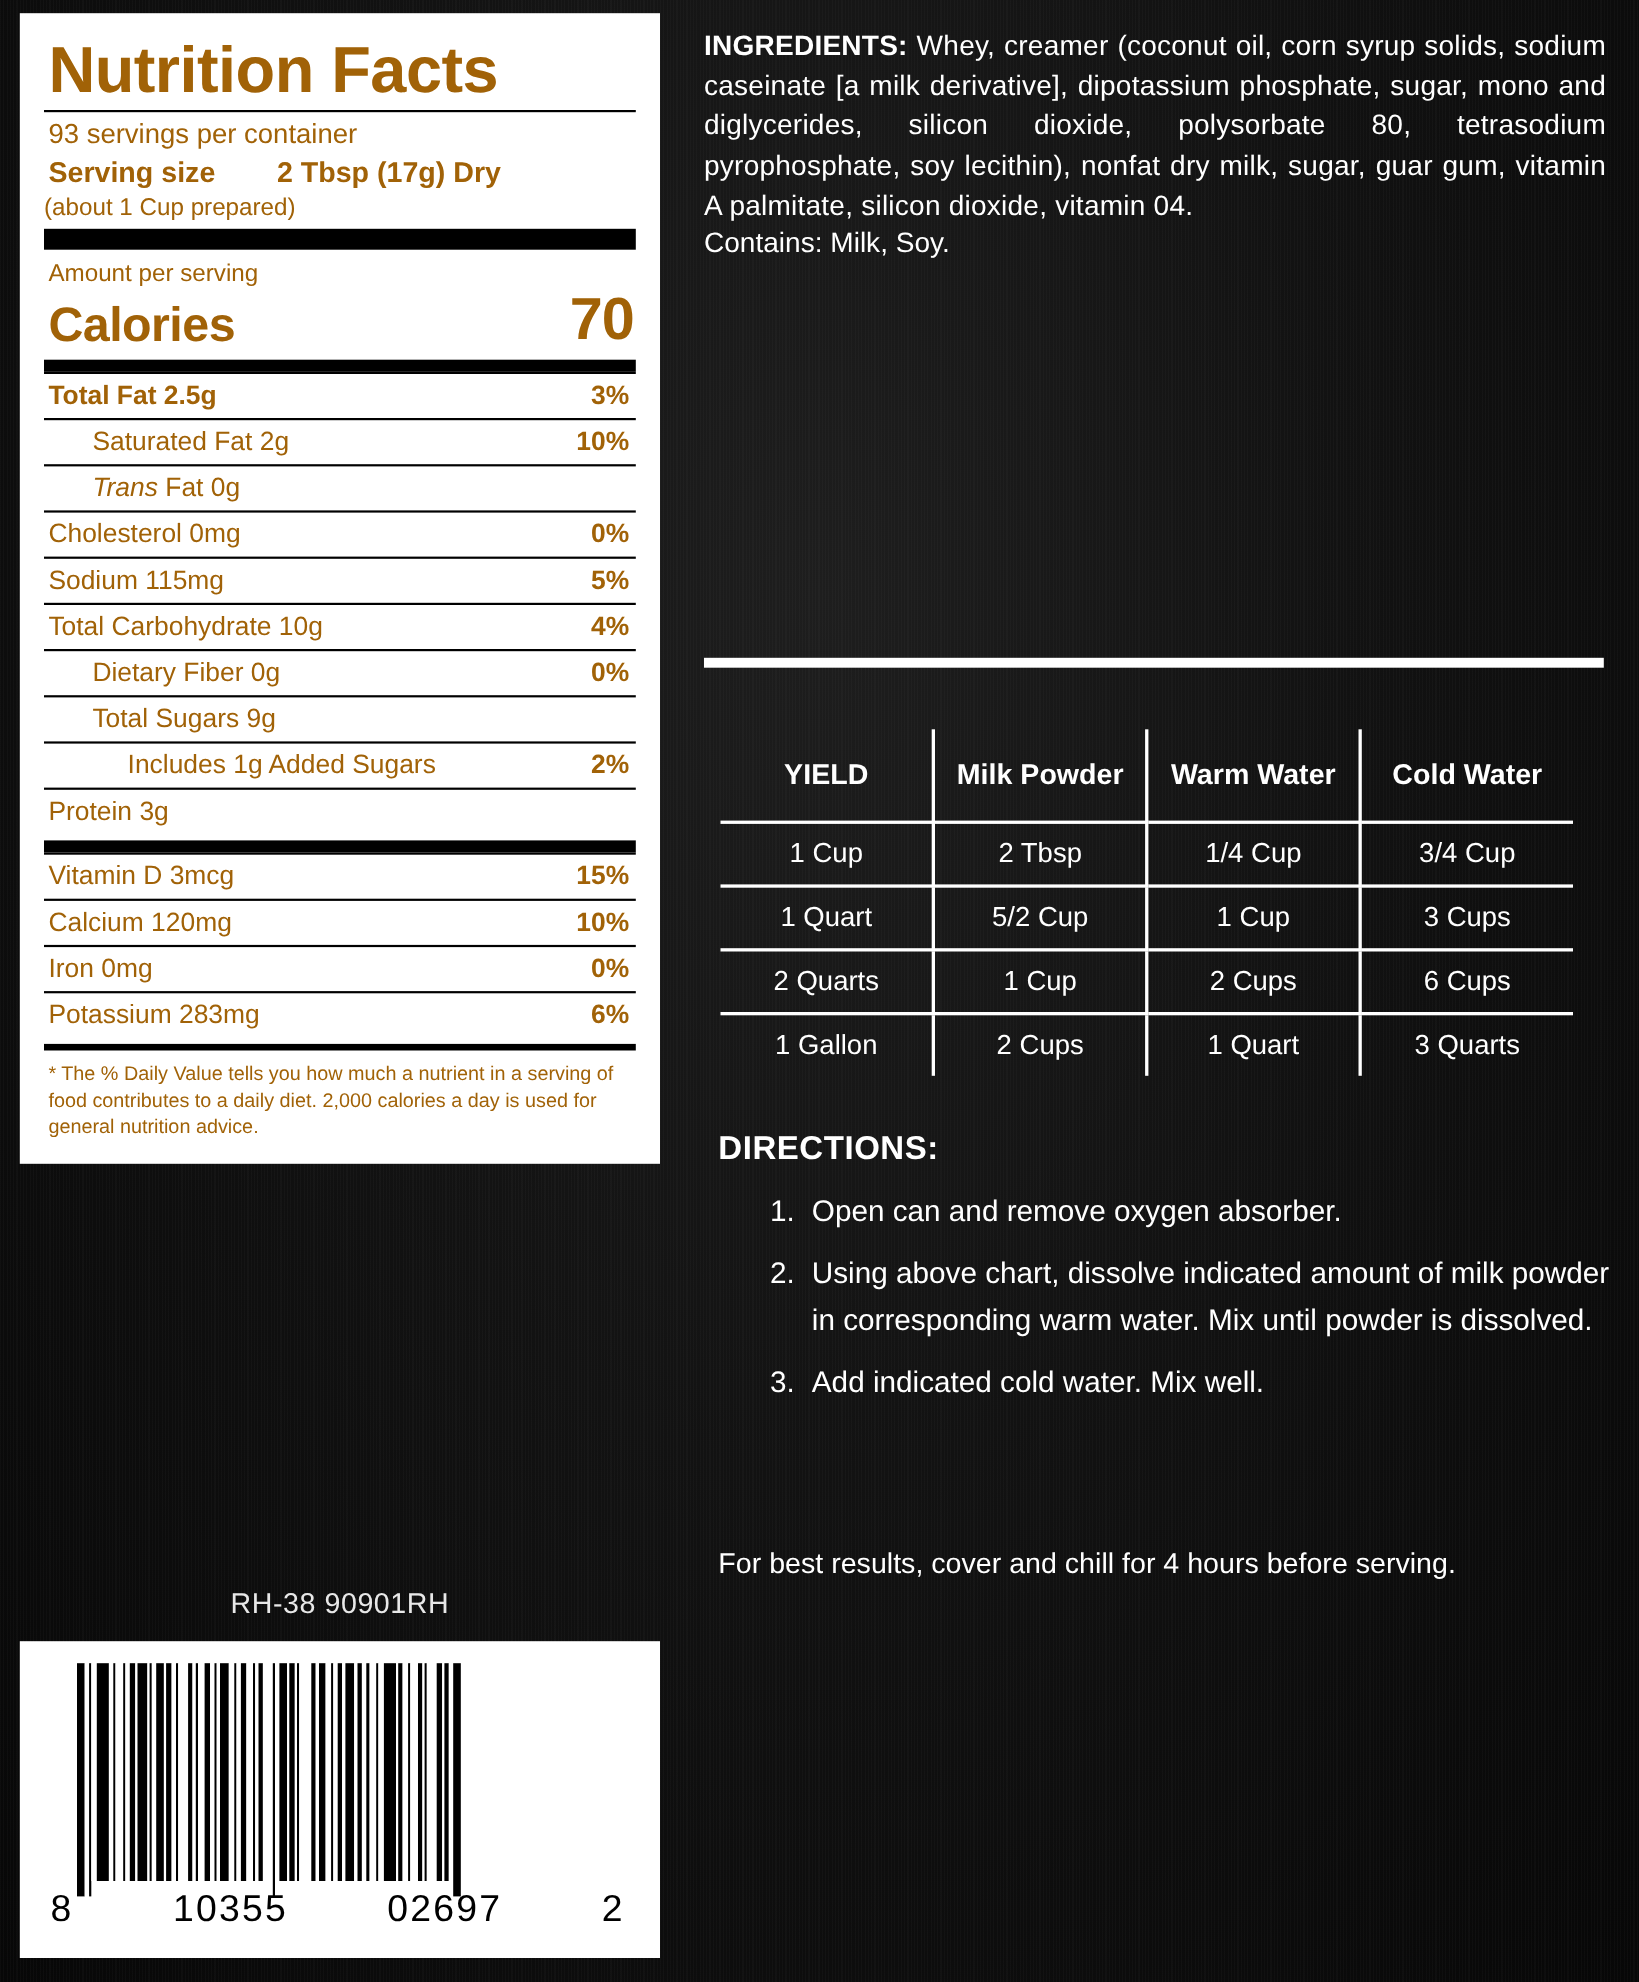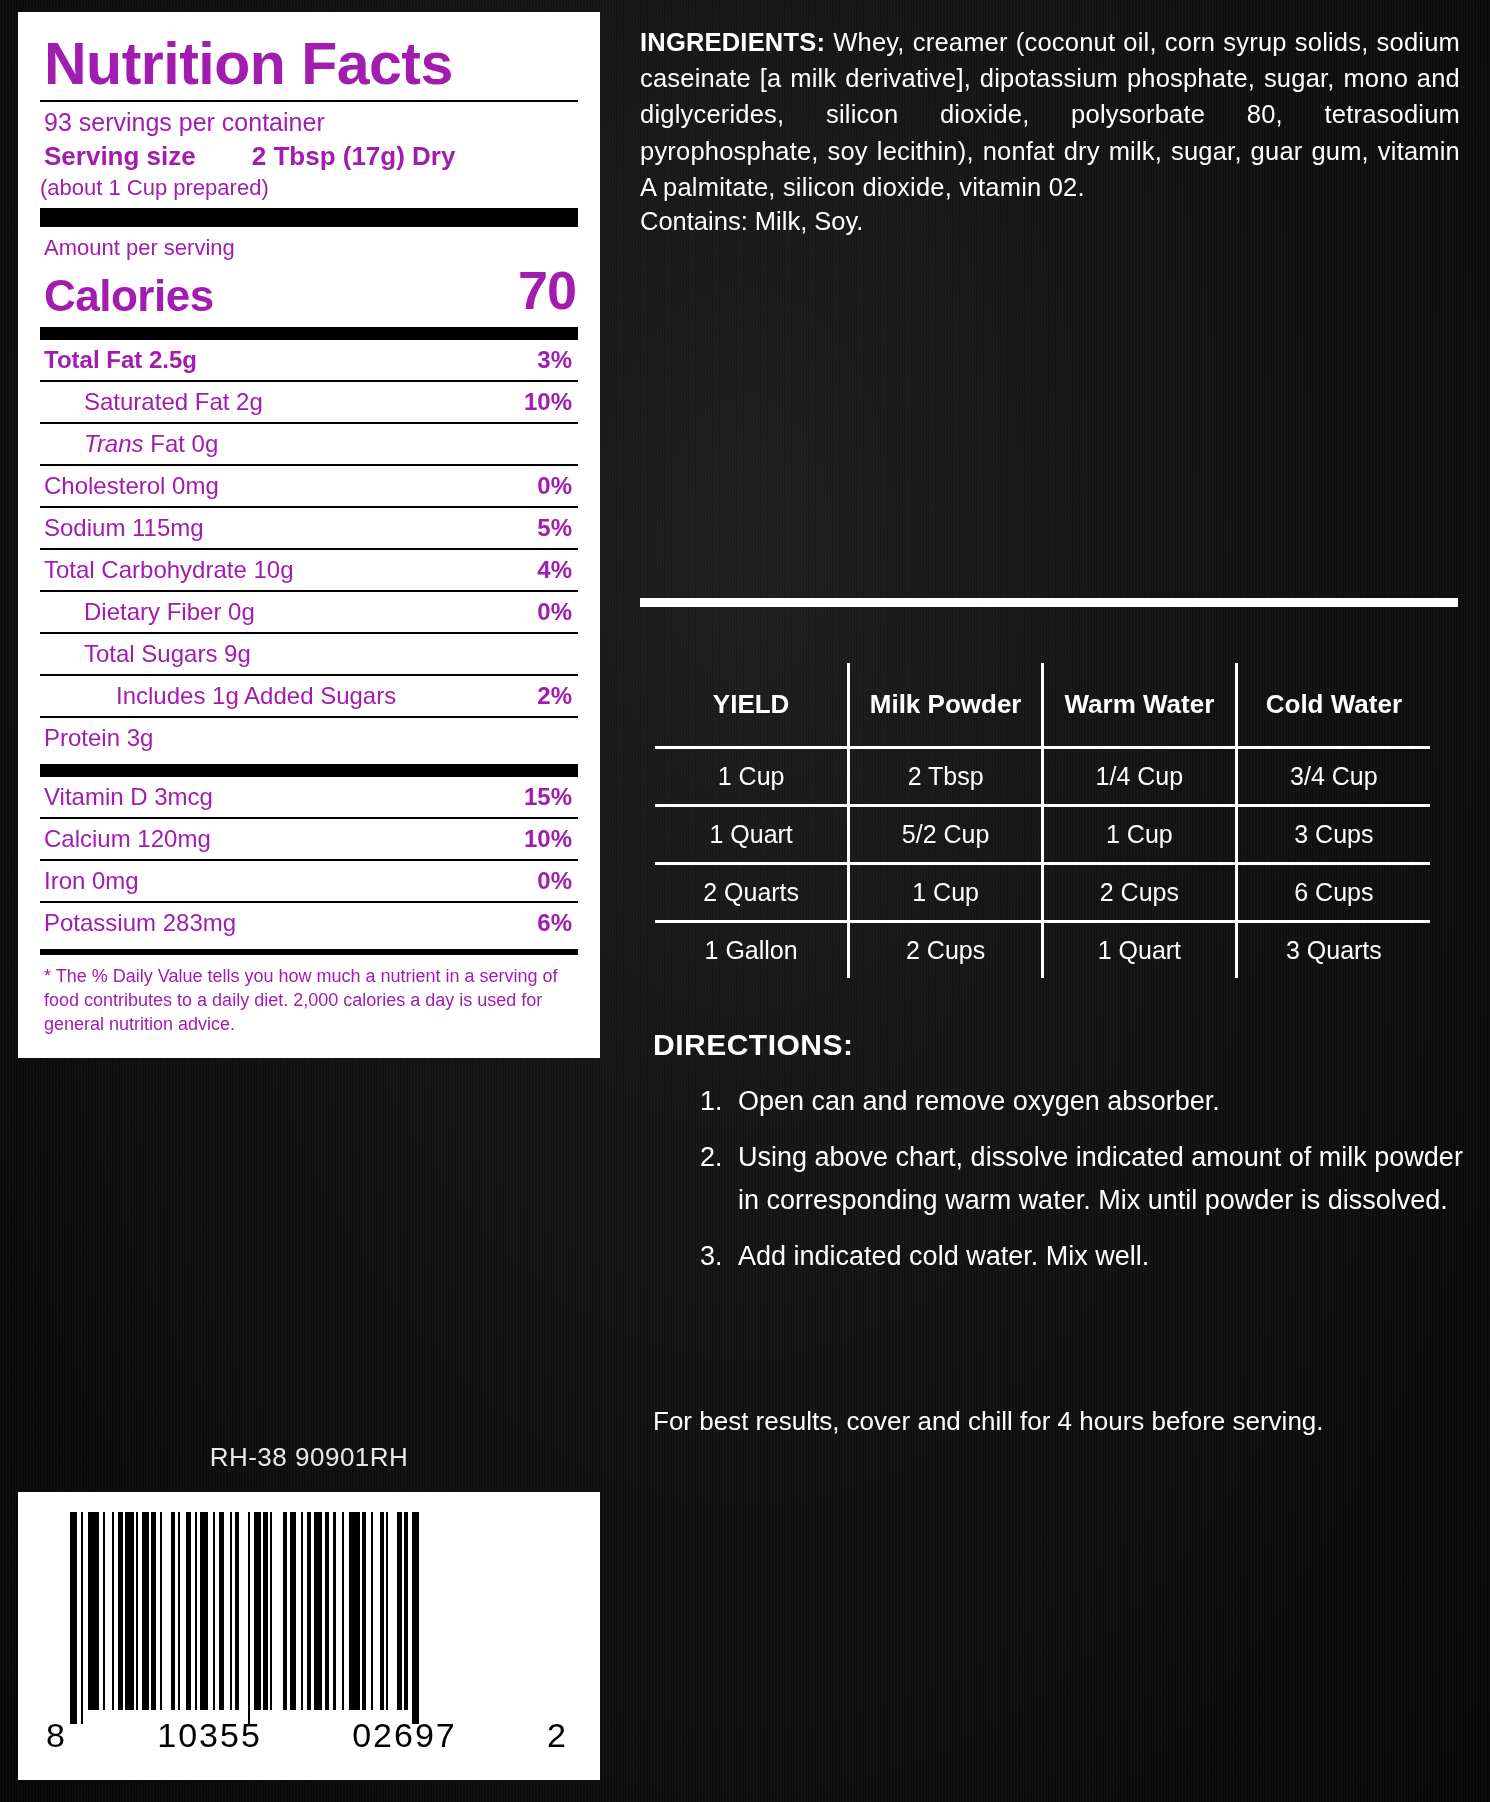--- a/index.html
+++ b/index.html
@@ -23,21 +23,21 @@
     overflow: hidden;
   }
 
   
   .nf-panel {
     position: absolute;
     left: 18px;
     top: 12px;
     width: 582px;
     background: #ffffff;
-    color: #a21caf;
+    color: #a16207;
     padding: 18px 22px 22px 22px;
     box-sizing: border-box;
   }
   .nf-title {
     font-family: "Liberation Sans", sans-serif;
     font-weight: bold;
     font-size: 59px;
     line-height: 1.02;
     letter-spacing: -0.5px;
     margin: 4px 0 6px 4px;
@@ -409,21 +409,21 @@
   <div class="bc-digits">
     <span>8</span>
     <span>10355</span>
     <span>02697</span>
     <span>2</span>
   </div>
 </div>
 
 <div class="right">
   <div class="ingredients">
-    <span class="lbl">INGREDIENTS:</span><span> Whey, creamer (coconut oil, corn syrup solids, sodium caseinate [a milk derivative], dipotassium phosphate, sugar, mono and diglycerides, silicon dioxide, polysorbate 80, tetrasodium pyrophosphate, soy lecithin), nonfat dry milk, sugar, guar gum, vitamin A palmitate, silicon dioxide, vitamin 02.</span>
+    <span class="lbl">INGREDIENTS:</span><span> Whey, creamer (coconut oil, corn syrup solids, sodium caseinate [a milk derivative], dipotassium phosphate, sugar, mono and diglycerides, silicon dioxide, polysorbate 80, tetrasodium pyrophosphate, soy lecithin), nonfat dry milk, sugar, guar gum, vitamin A palmitate, silicon dioxide, vitamin 04.</span>
   </div>
   <div class="contains">Contains: Milk, Soy.</div>
 </div>
 
 <div class="divider-white"></div>
 
 <table class="yield-table">
   <tbody>
       <tr>
     <th>YIELD</th>

